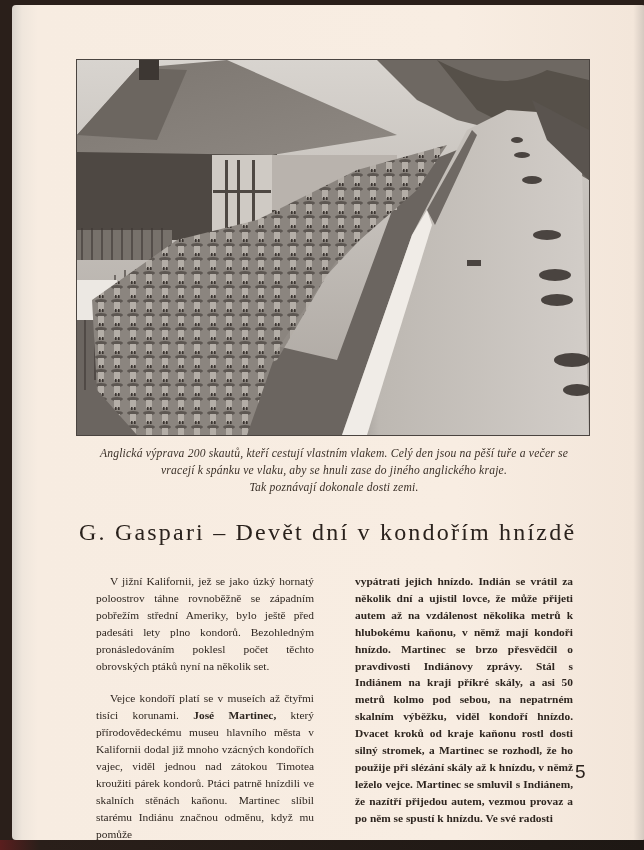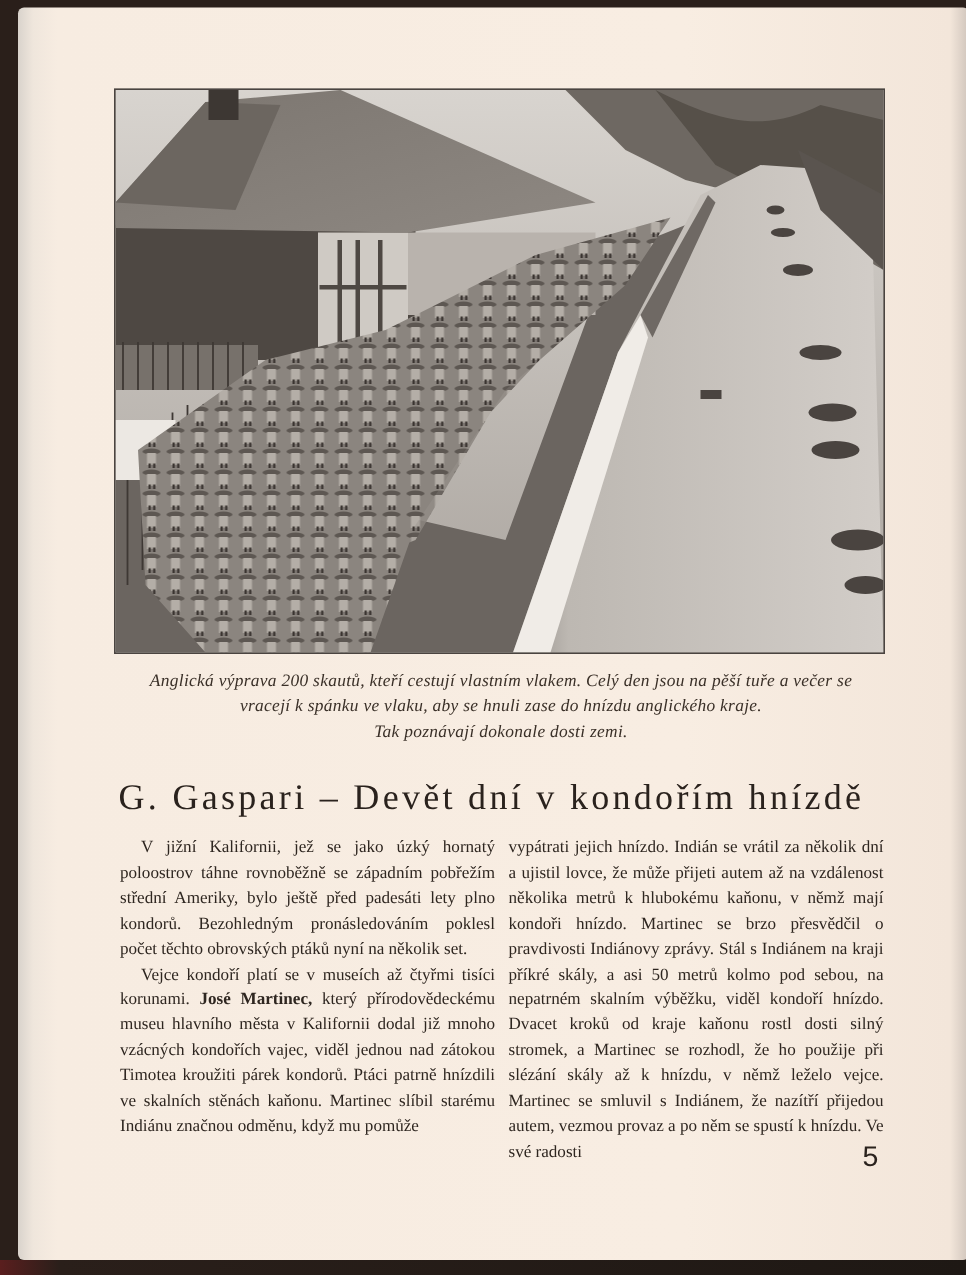--- a/index.html
+++ b/index.html
@@ -29,22 +29,22 @@
     position: absolute; left: 67px; top: 514px; width: 520px;
     font-size: 24px; letter-spacing: 2.2px; color: #2a221d; white-space: nowrap;
   }
   .col {
     position: absolute; top: 552px; width: 250px;
     font-size: 11.4px; line-height: 16.9px; color: #2e2620;
     text-align: justify; hyphens: none;
   }
   .col.left { left: 68px; }
   .col.right { left: 327px; }
-  .col p { margin: 0; text-indent: 14px; }
-  .col.right p { text-indent: 0; }
+  .col p { margin: 16px; text-indent: 14px; }
+  .col.right p { text-indent: 0; font-weight: bold; }
   .col b { font-weight: bold; }
   .pagenum {
     position: absolute; left: 563px; top: 756px;
     font-family: "Liberation Sans", "DejaVu Sans", sans-serif;
     font-size: 19px; color: #2a221d;
   }
   .bottom-edge {
     position: absolute; left: 0; top: 840px; width: 644px; height: 10px;
     background: linear-gradient(90deg, #5a1e1e 0, #2a1f1a 40px, #1e1814 100%);
   }
@@ -133,21 +133,21 @@
         <ellipse cx="445" cy="95" rx="8" ry="3"></ellipse>
           <ellipse cx="440" cy="80" rx="6" ry="3"></ellipse>
         <rect x="390" y="200" width="14" height="6"></rect>
       </g>
       <path d="M455 40 L512 70 L512 120 L470 80 Z" fill="#5a544f"></path>
     </svg>
   </div>
 
   <div class="caption">
     <div>Anglická výprava 200 skautů, kteří cestují vlastním vlakem. Celý den jsou na pěší tuře a večer se</div>
-    <div>vracejí k spánku ve vlaku, aby se hnuli zase do hnízdu anglického kraje.</div>
+    <div>vracejí k spánku ve vlaku, aby se hnuli zase do jiného anglického kraje.</div>
     <div>Tak poznávají dokonale dosti zemi.</div>
   </div>
 
   <div class="title">G. Gaspari – Devět dní v kondořím hnízdě</div>
 
   <div class="col left">
     <p>V jižní Kalifornii, jež se jako úzký hornatý poloostrov táhne rovnoběžně se západním pobřežím střední Ameriky, bylo ještě před padesáti lety plno kondorů. Bezohledným pronásledováním poklesl počet těchto obrovských ptáků nyní na několik set.</p>
     <p><span>Vejce kondoří platí se v museích až čtyřmi tisíci korunami. </span><b>José Martinec,</b><span> který přírodovědeckému museu hlavního města v Kalifornii dodal již mnoho vzácných kondořích vajec, viděl jednou nad zátokou Timotea kroužiti párek kondorů. Ptáci patrně hnízdili ve skalních stěnách kaňonu. Martinec slíbil starému Indiánu značnou odměnu, když mu pomůže</span></p>
   </div>
 

